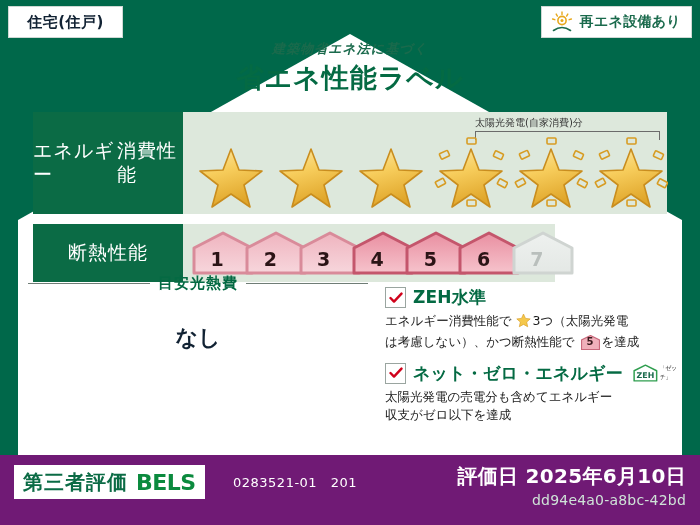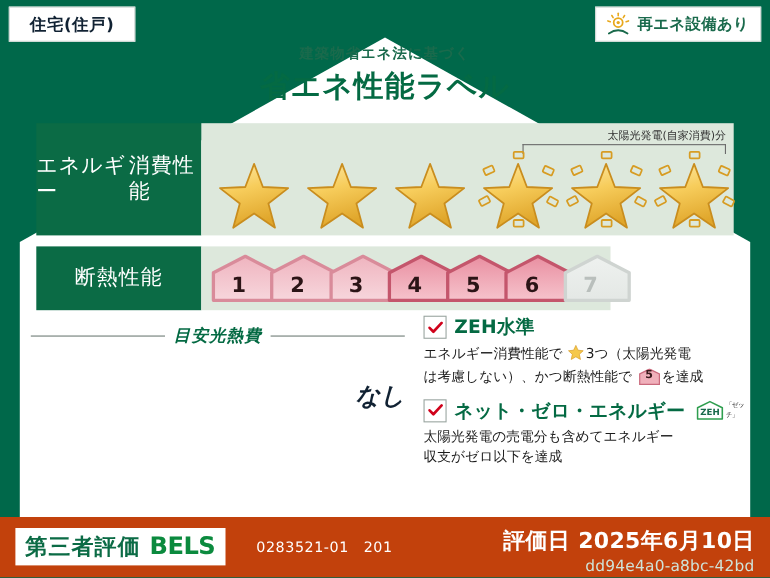--- a/index.html
+++ b/index.html
@@ -26,82 +26,82 @@
   }
   .tag-renew{
     position:absolute;right:8px;top:6px;height:30px;
     background:#ffffff;border:1px solid #cfd8d4;
     display:flex;align-items:center;gap:6px;padding:0 10px 0 8px;
   }
   .tag-renew .lbl{font-size:14px;font-weight:bold;color:#1a6a4c;letter-spacing:.3px;}
 
   
   .title-wrap{position:absolute;left:0;top:40px;width:700px;text-align:center;}
-  .title-sub{font-size:13px;font-weight:bold;color:#1a6a4c;letter-spacing:1px;}
+  .title-sub{font-size:13px;font-weight:bold;color:#1a6a4c;letter-spacing:1px;font-style:italic;}
   .title-main{font-size:27px;font-weight:bold;color:#046a43;letter-spacing:1px;margin-top:2px;}
 
   
   .row{position:absolute;display:flex;align-items:stretch;}
   .row-label{
     background:#0b6b45;color:#fff;font-weight:normal;
     display:flex;flex-direction:row;align-items:center;justify-content:center;
     font-size:19px;line-height:1.25;letter-spacing:1px;
   }
   .row-body{background:#dde8dc;flex:1;position:relative;}
 
   #row-energy{left:33px;top:112px;width:634px;height:102px;}
   #row-energy .row-label{width:150px;}
   #row-insul{left:33px;top:224px;width:522px;height:58px;}
   #row-insul .row-label{width:150px;font-size:19px;}
 
   
   .bracket-wrap{position:absolute;left:292px;top:4px;width:185px;}
-  .bracket-label{font-size:10px;color:#333;text-align:right;white-space:nowrap;}
+  .bracket-label{font-size:10px;color:#333;text-align:left;white-space:nowrap;}
   .bracket{height:8px;border:1px solid #6b6b6b;border-bottom:none;margin-top:1px;}
 
   
   .stars{position:absolute;left:0;top:20px;width:100%;height:80px;
          display:flex;align-items:center;justify-content:center;gap:6px;padding-left:6px;}
   .star-cell{position:relative;width:74px;height:74px;}
 
   
   .houses{position:absolute;left:0;top:0;width:100%;height:100%;
           display:flex;align-items:center;justify-content:center;gap:1px;padding-left:8px;}
   .house{position:relative;width:64px;height:44px;
          display:flex;align-items:flex-end;justify-content:center;}
   .house .num{position:relative;z-index:2;font-size:19px;font-weight:bold;color:#2b1416;
                padding-bottom:5px;}
   .house.off .num{color:#b9bfbc;}
 
   
-  .cost{position:absolute;left:28px;top:296px;width:340px;font-style:italic;}
+  .cost{position:absolute;left:28px;top:274px;width:340px;}
   .cost-head{display:flex;align-items:center;gap:8px;}
   .cost-head .line{flex:1;height:1px;background:#6f7d76;}
   .cost-head .t{font-size:15px;font-weight:bold;color:#046a43;letter-spacing:1px;white-space:nowrap;}
-  .cost-val{text-align:right;font-size:22px;font-weight:bold;color:#123;margin-top:30px;}
+  .cost-val{text-align:center;font-size:22px;font-weight:bold;color:#123;margin-top:30px;}
 
   
   .claims{position:absolute;left:385px;top:286px;width:288px;}
   .claim{margin-bottom:10px;}
   .claim-head{display:flex;align-items:center;gap:7px;}
   .chk{width:19px;height:19px;border:1px solid #9aa5a0;background:#fff;
        display:flex;align-items:center;justify-content:center;flex:0 0 auto;}
   .claim-title{font-size:17px;font-weight:bold;color:#046a43;letter-spacing:.2px;white-space:nowrap;}
   .claim-desc{font-size:12.5px;color:#1b1b1b;line-height:1.45;margin-top:3px;}
   .inline-star{display:inline-block;vertical-align:-3px;margin:0 1px;}
   .inline-house{display:inline-block;vertical-align:-4px;width:19px;height:15px;
                 position:relative;margin:0 2px;}
   .inline-house .n{position:absolute;inset:0;display:flex;align-items:flex-end;
                    justify-content:center;font-size:10px;font-weight:bold;color:#3a1a1d;z-index:2;
                    padding-bottom:1px;}
   .zeh-logo{display:inline-flex;align-items:center;gap:2px;vertical-align:-6px;margin-left:3px;}
   .zeh-ruby{font-size:6px;color:#222;letter-spacing:-.5px;}
 
   
-  .footer{position:absolute;left:0;bottom:0;width:700px;height:55px;background:#c2410c;}
+  .footer{position:absolute;left:0;bottom:0;width:700px;height:70px;background:#701a75;}
   .bels{
     position:absolute;left:14px;top:10px;height:34px;background:#fff;
     display:flex;align-items:center;gap:8px;padding:0 9px;
   }
   .bels .jp{font-size:20px;font-weight:bold;color:#0b6b45;letter-spacing:1px;}
   .bels .en{font-size:22px;font-weight:bold;color:#0b8a3e;letter-spacing:-.5px;}
   .bels-no{position:absolute;left:233px;top:19px;font-size:13px;color:#fff;letter-spacing:.5px;}
   .foot-right{position:absolute;right:14px;top:8px;text-align:right;}
   .foot-date{font-size:20px;font-weight:bold;color:#fff;letter-spacing:.3px;}
   .foot-hash{font-size:14px;color:#cfe3d8;margin-top:2px;letter-spacing:.2px;}

